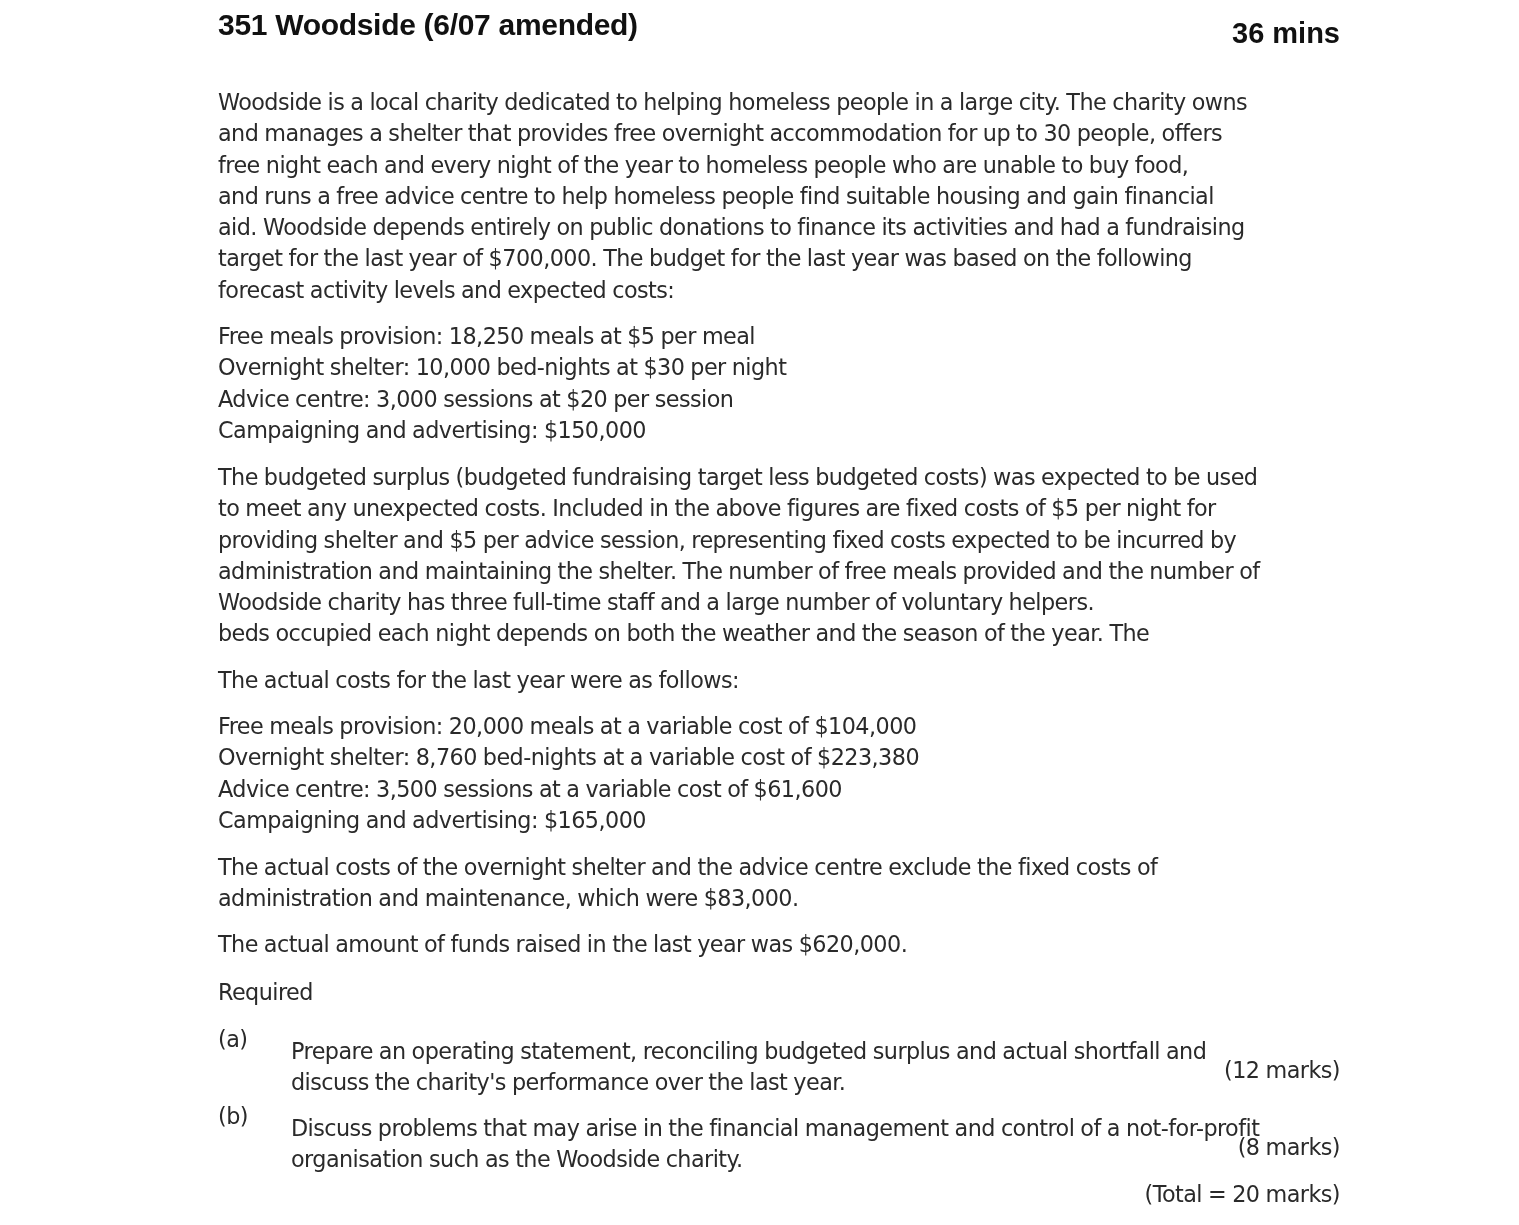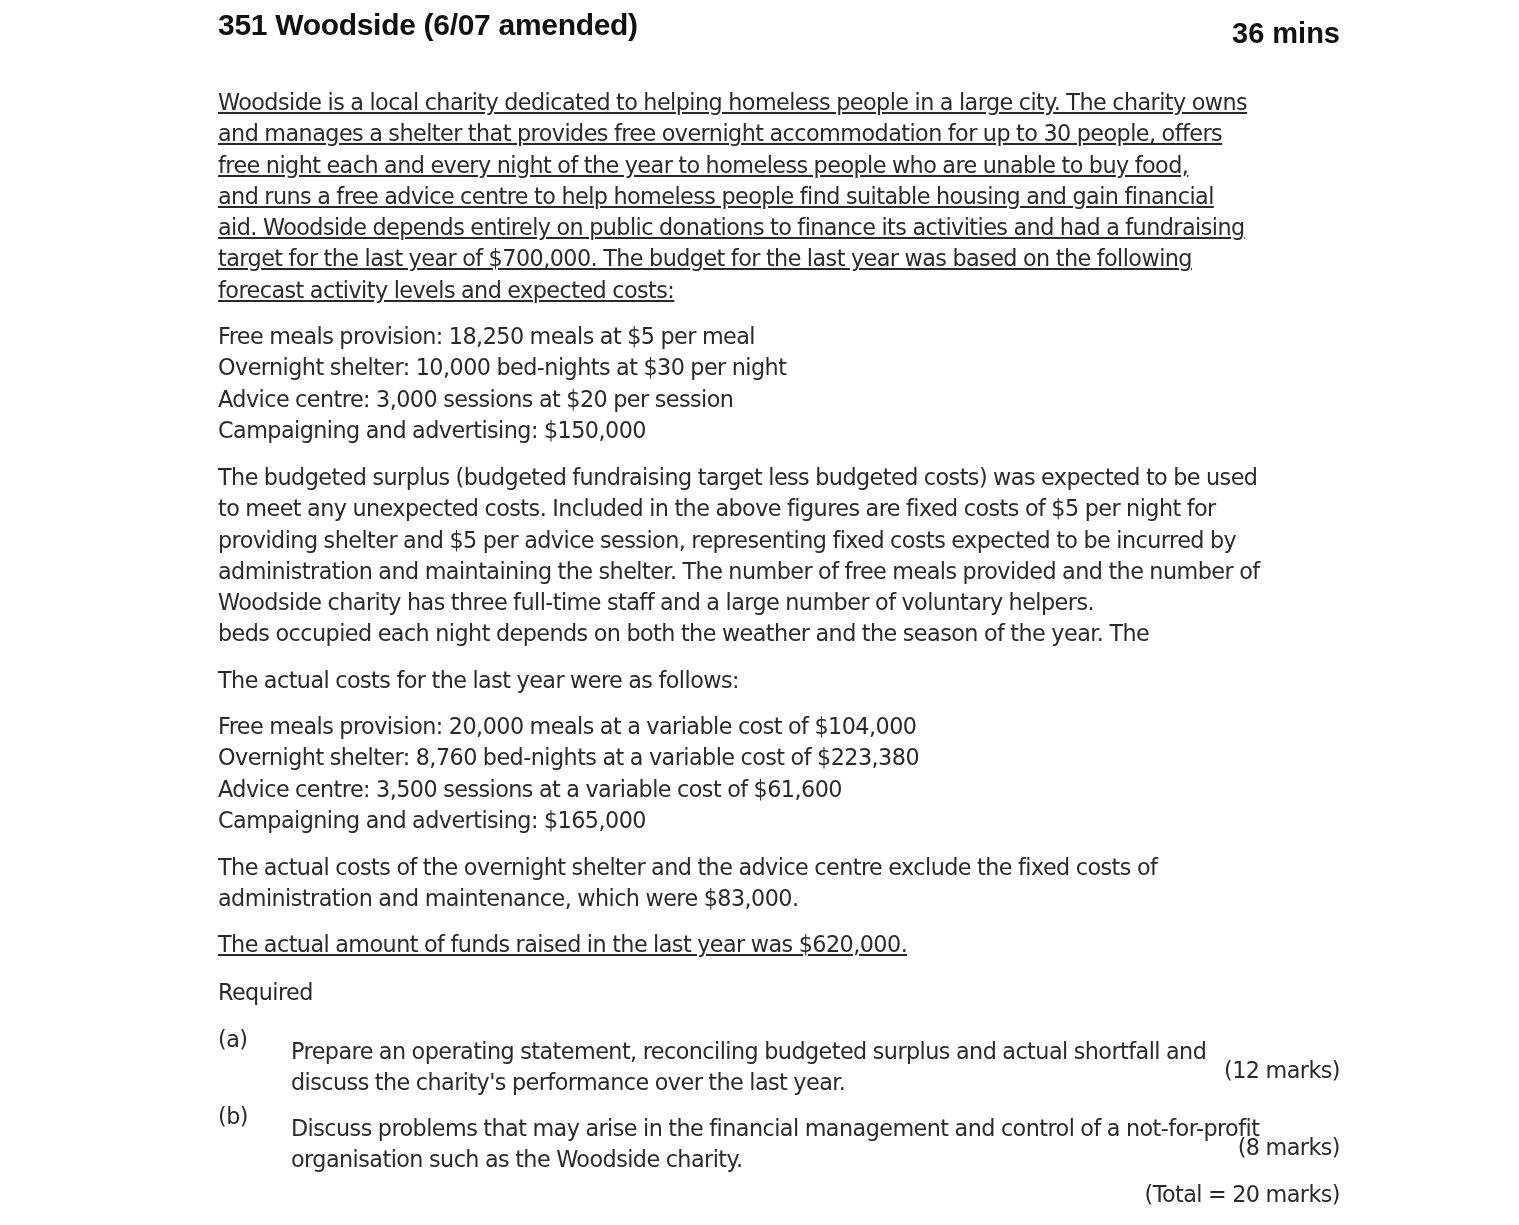--- a/index.html
+++ b/index.html
@@ -53,27 +53,27 @@
       font-size: 22.3px;
       line-height: 31.3px;
       letter-spacing: -0.55px;
       color: #2a2a2a;
       word-spacing: -0.5px;
     }
     .line {
       display: block;
       white-space: nowrap;
     }
-    .p-intro { position: absolute; top: 87px; left: 0; text-decoration: underline; }
+    .p-intro { position: absolute; top: 87px; left: 0; }
     .p-budget { position: absolute; top: 321px; left: 0; }
     .p-surplus { position: absolute; top: 462px; left: 0; }
     .p-actual-intro { position: absolute; top: 665px; left: 0; text-align: right; }
     .p-actual-list { position: absolute; top: 711px; left: 0; }
     .p-fixed { position: absolute; top: 852px; left: 0; }
-    .p-funds { position: absolute; top: 929px; left: 0; text-decoration: underline; }
+    .p-funds { position: absolute; top: 929px; left: 0; }
     .p-required { position: absolute; top: 977px; left: 0; }
 
     .question {
       position: absolute;
       left: 0;
       width: 1122px;
     }
     .q-a { top: 1024px; }
     .q-b { top: 1101px; }
     .q-label {

